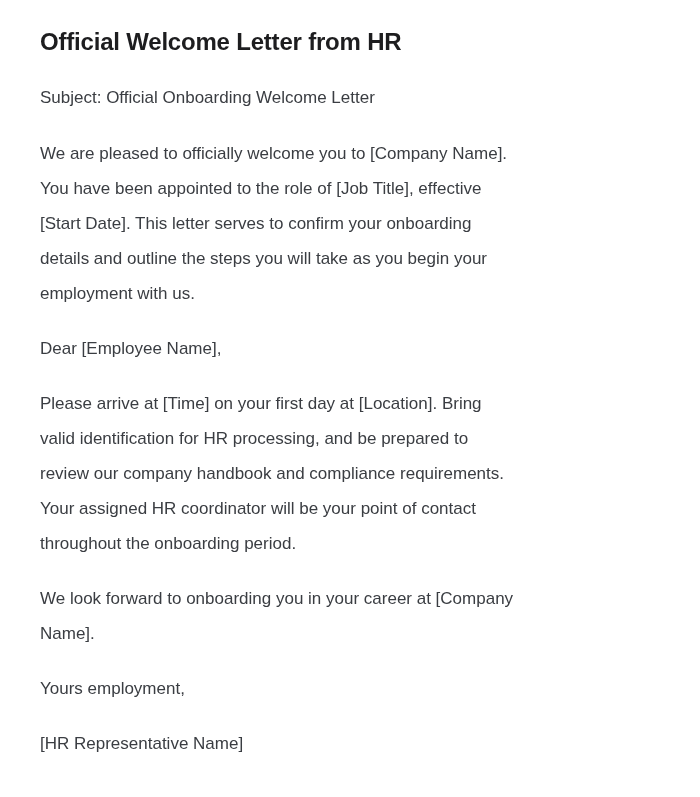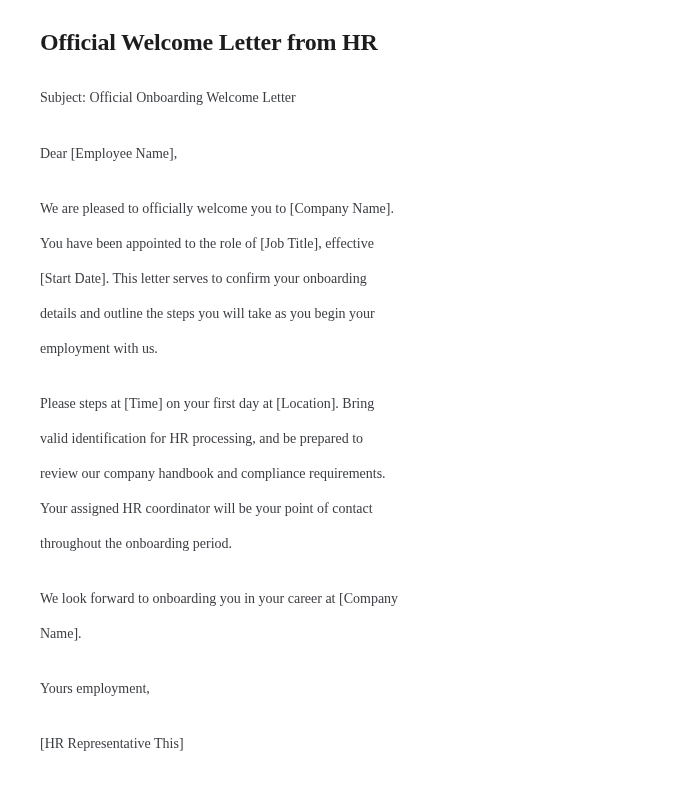--- a/index.html
+++ b/index.html
@@ -7,68 +7,67 @@
     padding: 0;
     background: #ffffff;
     font-family: "Liberation Sans", "DejaVu Sans", sans-serif;
   }
   .page {
     width: 620px;
     height: 797px;
     background: #ffffff;
     box-sizing: border-box;
     overflow: hidden;
-    font-family: Liberation Serif, serif;
   }
   .letter {
     padding: 28px 30px 0 40px;
   }
   h1.doc-title {
     margin: 0 0 24px 0;
     font-size: 24px;
     line-height: 28px;
     font-weight: 700;
     letter-spacing: -0.2px;
     color: #1d1d1f;
   }
   p.doc-line {
     margin: 0 0 20px 0;
-    font-size: 14px;
+    font-size: 17px;
     line-height: 35px;
     font-weight: 400;
     color: #3a3d42;
     white-space: pre-line;
   }
   p.subject {
     margin-bottom: 21px;
   }
 </style>
 </head>
 <body>
 
 <div class="page">
   <div class="letter">
     <h1 class="doc-title">Official Welcome Letter from HR</h1>
 
     <p class="doc-line subject">Subject: Official Onboarding Welcome Letter</p>
 
-    <p class="doc-line">Dear [Employee Name],</p>
-
     <p class="doc-line">We are pleased to officially welcome you to [Company Name].
 You have been appointed to the role of [Job Title], effective
 [Start Date]. This letter serves to confirm your onboarding
 details and outline the steps you will take as you begin your
 employment with us.</p>
 
-    <p class="doc-line">Please steps at [Time] on your first day at [Location]. Bring
+    <p class="doc-line">Dear [Employee Name],</p>
+
+    <p class="doc-line">Please arrive at [Time] on your first day at [Location]. Bring
 valid identification for HR processing, and be prepared to
 review our company handbook and compliance requirements.
 Your assigned HR coordinator will be your point of contact
 throughout the onboarding period.</p>
 
     <p class="doc-line">We look forward to onboarding you in your career at [Company
 Name].</p>
 
     <p class="doc-line">Yours employment,</p>
 
-    <p class="doc-line">[HR Representative This]</p>
+    <p class="doc-line">[HR Representative Name]</p>
   </div>
 </div>
 
 </body></html>

